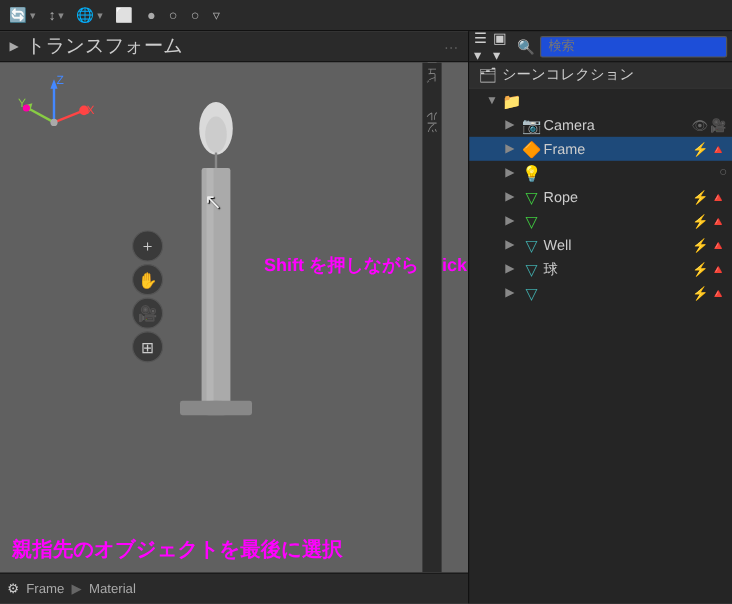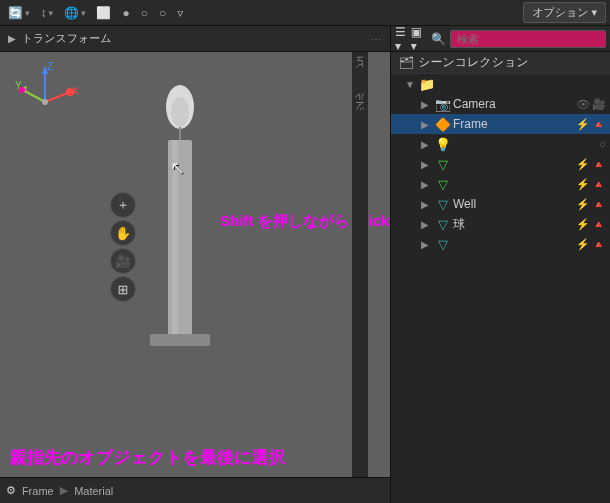--- a/index.html
+++ b/index.html
@@ -45,21 +45,21 @@
     .transform-header {
       height: 26px;
       background: #2a2a2a;
       display: flex;
       align-items: center;
       padding: 0 8px;
       gap: 6px;
       border-bottom: 1px solid #111;
     }
     .transform-header-arrow { color: #aaa; font-size: 10px; }
-    .transform-title { color: #ccc; font-size: 11px; }
+    .transform-title { color: #ccc; font-size: 16px; }
     .transform-dots { color: #666; margin-left: auto; }
 
     
     .viewport-3d {
       flex: 1;
       position: relative;
       background: #606060;
       overflow: hidden;
     }
 
@@ -115,21 +115,21 @@
     
     .right-panel {
       width: 220px;
       background: #252525;
       display: flex;
       flex-direction: column;
       border-left: 1px solid #111;
     }
     .search-box {
       flex: 1;
-      background: #be185d;
+      background: #1d4ed8;
       border: 1px solid #555;
       color: #ccc;
       padding: 2px 6px;
       font-size: 11px;
       border-radius: 2px;
     }
     .search-icon { color: #888; font-size: 12px; }
 
     
     .scene-title {
@@ -268,21 +268,20 @@
   </div>
   <div class="vh-icon">
     🌐 <span class="chevron">▾</span>
   </div>
   <div class="vh-icon">⬜</div>
   <div class="vh-icon">●</div>
   <div class="vh-icon">○</div>
   <div class="vh-icon">○</div>
   <div class="vh-icon">▿</div>
   <div style="flex:1"></div>
-  <button class="option-btn">オプション ▾</button>
 </div>
 
 <div class="main-content">
 
   <div class="viewport">
 
     <div class="transform-header">
       <span class="transform-header-arrow">▶</span>
       <span class="transform-title">トランスフォーム</span>
       <span class="transform-dots">···</span>
@@ -406,20 +405,21 @@
         <span class="tree-icon icon-yellow">💡</span>
         <div class="tree-actions">
           <span class="tree-action-btn">○</span>
         </div>
       </div>
 
       <div class="tree-item">
         <span class="tree-indent" style="width:24px"></span>
         <span class="tree-arrow">▶</span>
         <span class="tree-icon icon-green">▽</span>
+        <span class="tree-label">Rope</span>
         <div class="tree-actions">
           <span class="tree-action-btn">⚡</span>
           <span class="tree-action-btn">🔺</span>
         </div>
       </div>
 
       <div class="tree-item">
         <span class="tree-indent" style="width:24px"></span>
         <span class="tree-arrow">▶</span>
         <span class="tree-icon icon-green">▽</span>

